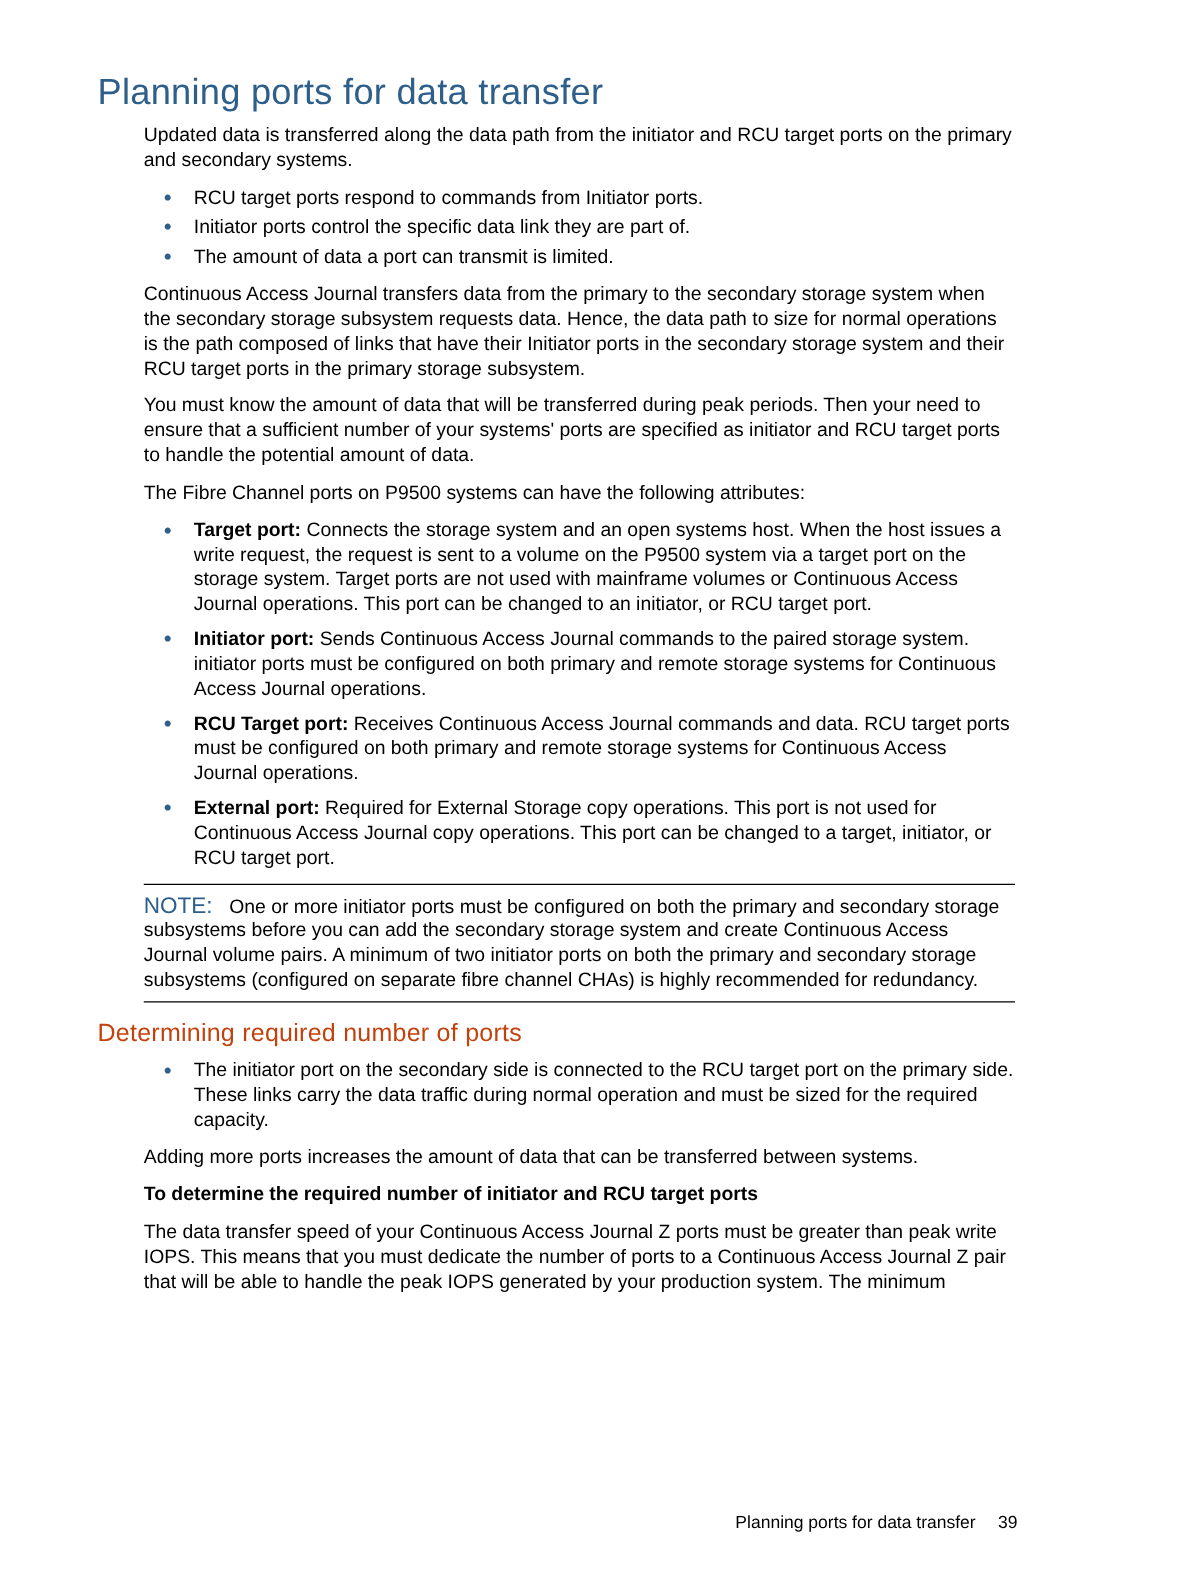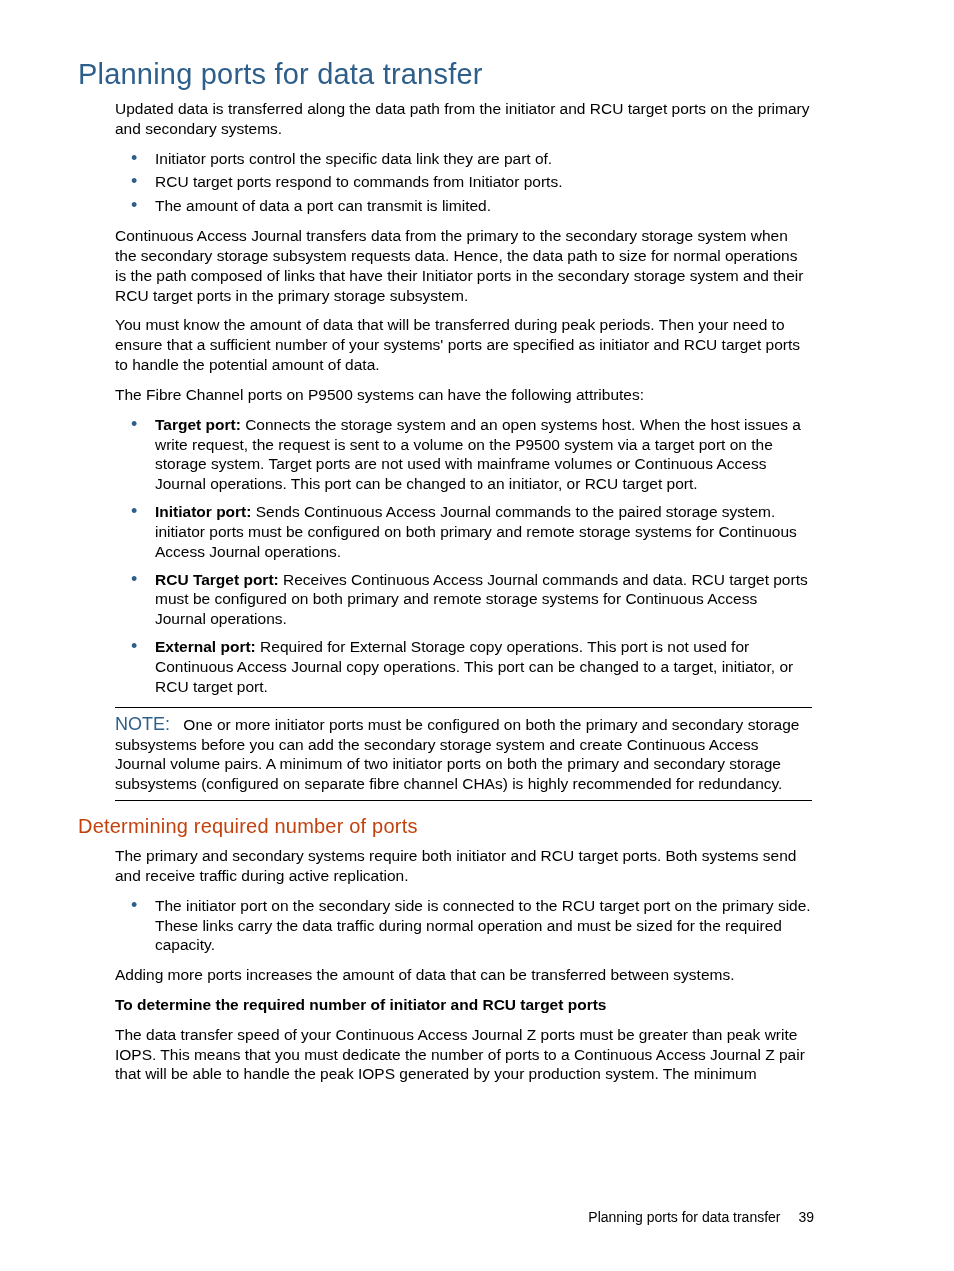--- a/index.html
+++ b/index.html
@@ -109,22 +109,22 @@
 <body>
 
 <div class="page">
 
   <h1 class="title">Planning ports for data transfer</h1>
 
   <div class="body-indent">
     <p class="para">Updated data is transferred along the data path from the initiator and RCU target ports on the primary and secondary systems.</p>
 
     <ul class="bullets tight">
+      <li>RCU target ports respond to commands from Initiator ports.</li>
       <li>Initiator ports control the specific data link they are part of.</li>
-      <li>RCU target ports respond to commands from Initiator ports.</li>
       <li>The amount of data a port can transmit is limited.</li>
     </ul>
 
     <p class="para">Continuous Access Journal transfers data from the primary to the secondary storage system when the secondary storage subsystem requests data. Hence, the data path to size for normal operations is the path composed of links that have their Initiator ports in the secondary storage system and their RCU target ports in the primary storage subsystem.</p>
     <p class="para">You must know the amount of data that will be transferred during peak periods. Then your need to ensure that a sufficient number of your systems' ports are specified as initiator and RCU target ports to handle the potential amount of data.</p>
     <p class="para">The Fibre Channel ports on P9500 systems can have the following attributes:</p>
 
     <ul class="bullets">
       <li>
         <span class="term">Target port:</span><span> Connects the storage system and an open systems host. When the host issues a write request, the request is sent to a volume on the P9500 system via a target port on the storage system. Target ports are not used with mainframe volumes or Continuous Access Journal operations. This port can be changed to an initiator, or RCU target port.</span>
@@ -141,21 +141,20 @@
     </ul>
 
     <div class="note-box">
       <span class="note-label">NOTE:</span>&nbsp;&nbsp;&nbsp;<span class="note-text">One or more initiator ports must be configured on both the primary and secondary storage subsystems before you can add the secondary storage system and create Continuous Access Journal volume pairs. A minimum of two initiator ports on both the primary and secondary storage subsystems (configured on separate fibre channel CHAs) is highly recommended for redundancy.</span>
     </div>
   </div>
 
   <h2 class="subtitle">Determining required number of ports</h2>
 
   <div class="body-indent">
-    <p class="para">The primary and secondary systems require both initiator and RCU target ports. Both systems send and receive traffic during active replication.</p>
 
     <ul class="bullets">
       <li>The initiator port on the secondary side is connected to the RCU target port on the primary side. These links carry the data traffic during normal operation and must be sized for the required capacity.</li>
     </ul>
 
     <p class="para">Adding more ports increases the amount of data that can be transferred between systems.</p>
     <p class="bold-line">To determine the required number of initiator and RCU target ports</p>
     <p class="para">The data transfer speed of your Continuous Access Journal Z ports must be greater than peak write IOPS. This means that you must dedicate the number of ports to a Continuous Access Journal Z pair that will be able to handle the peak IOPS generated by your production system. The minimum</p>
   </div>
 

